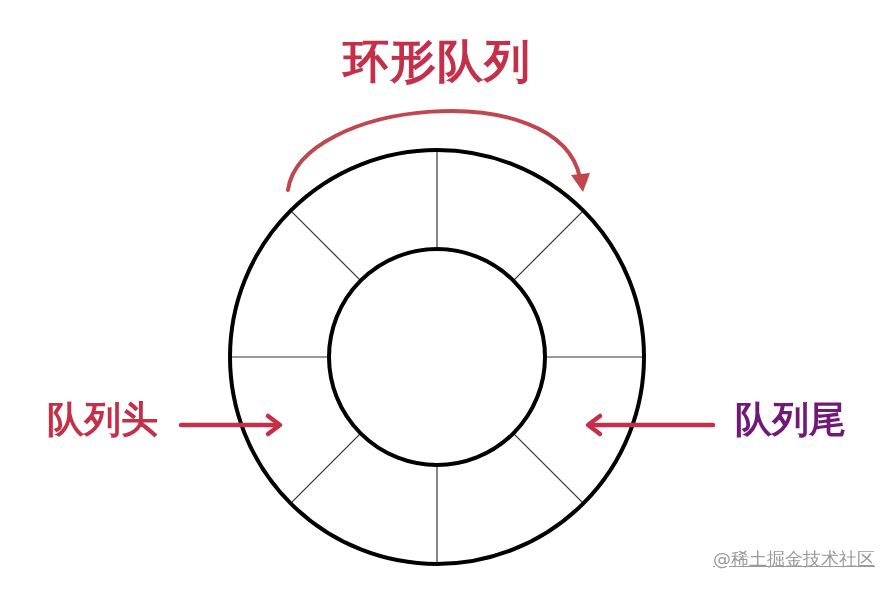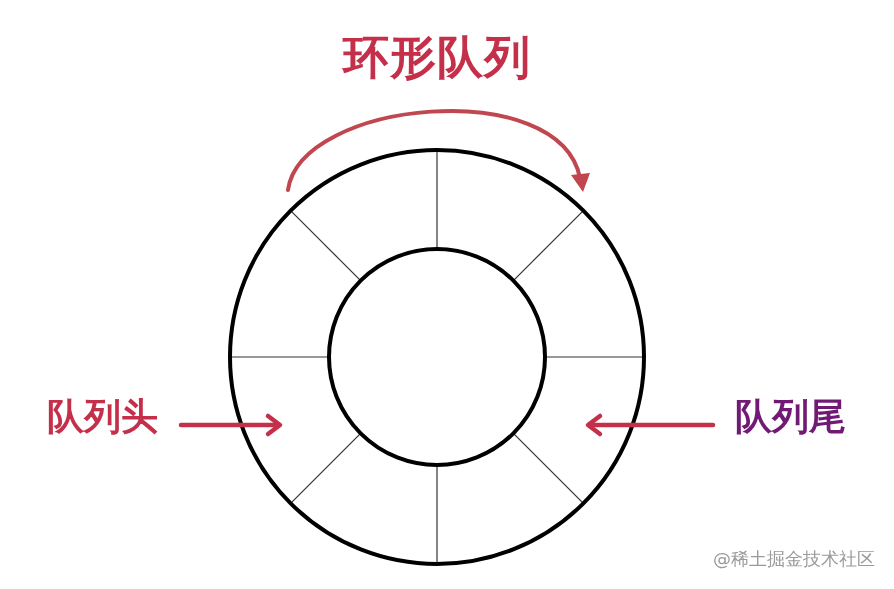--- a/index.html
+++ b/index.html
@@ -1,20 +1,20 @@
 <!DOCTYPE html>
 <html><head>
 <meta charset="utf-8">
 <style>
   html, body { margin: 0; padding: 0; background: #ffffff; }
   body { width: 894px; height: 589px; position: relative; overflow: hidden;
          font-family: "DejaVu Sans", sans-serif; }
   .diagram { position: absolute; left: 0; top: 0; width: 894px; height: 589px; }
   .label { position: absolute; font-weight: bold; white-space: nowrap; line-height: 1;
-           font-family: Liberation Mono, monospace; }
+           font-family: Liberation Sans, sans-serif; }
   .title { left: 343px; top: 38px; font-size: 46px; letter-spacing: 1px; }
   .head-label { left: 47px; top: 401px; font-size: 37px; }
   .tail-label { left: 735px; top: 401px; font-size: 37px; }
   .watermark { position: absolute; left: 713px; top: 550px; font-size: 18px;
                white-space: nowrap; line-height: 1; font-family: "DejaVu Sans", sans-serif; }
 </style>
 </head>
 <body>
 
 <svg class="diagram" width="894" height="589" viewBox="0 0 894 589" xmlns="http://www.w3.org/2000/svg">
@@ -49,13 +49,13 @@
 
   <g stroke="#c4304a" stroke-width="4.5" fill="none" stroke-linecap="round" stroke-linejoin="round">
     <line x1="713" y1="425" x2="589" y2="425"></line>
     <polyline points="600,416 588,425 600,434"></polyline>
   </g>
 </svg>
 
 <div class="label title" style="color:#c4304a;">环形队列</div>
 <div class="label head-label" style="color:#c4304a;">队列头</div>
 <div class="label tail-label" style="color:#701a75;">队列尾</div>
-<div class="watermark" style="color:#9a9a9a;">@稀土掘金技术社区</div>
+<div class="watermark" style="color:#9a9a9a;text-decoration:underline;">@稀土掘金技术社区</div>
 
 </body></html>

